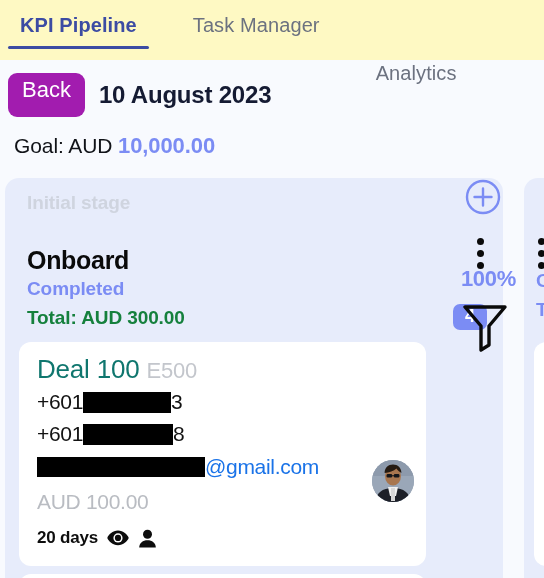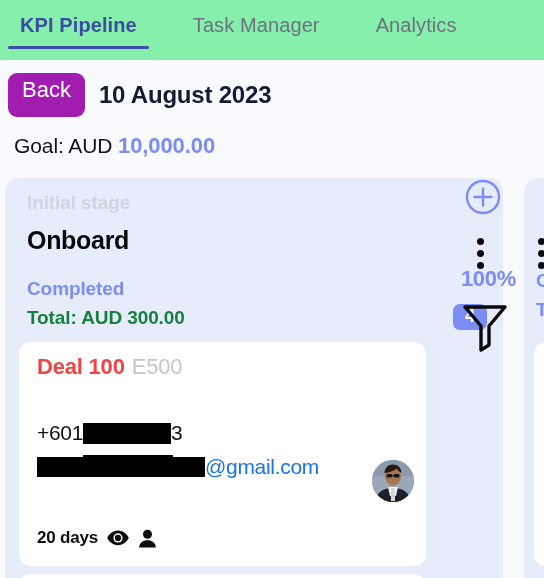--- a/index.html
+++ b/index.html
@@ -21,37 +21,37 @@
     background: #f8fafe;
     overflow: hidden;
   }
 
   
   .tabbar {
     position: absolute;
     left: 0; top: 0;
     width: 544px;
     height: 60px;
-    background: #86efac;
+    background: #fef9c3;
     display: flex;
     align-items: flex-start;
   }
   .tab {
     position: relative;
     padding: 14px 0 0 0;
     font-size: 20px;
     font-weight: 400;
     color: #6c7280;
     letter-spacing: 0.1px;
     white-space: nowrap;
     cursor: pointer;
   }
   .tab.t1 { margin-left: 20px; }
   .tab.t2 { margin-left: 56px; }
-  .tab.t3 { margin-left: 56px; }
+  .tab.t3 { margin-left: 56px; margin-top: 48px; }
   .tab.active {
     color: #3c4ca3;
     font-weight: 700;
   }
   .tab.active .tab-underline {
     position: absolute;
     left: -12px;
     right: -12px;
     bottom: -12px;
     height: 3px;
@@ -124,21 +124,21 @@
   .col-stage {
     position: absolute;
     left: 22px; top: 14px;
     font-size: 19px;
     font-weight: 700;
     color: #cfd4df;
     letter-spacing: -0.1px;
   }
   .col-title {
     position: absolute;
-    left: 22px; top: 48px;
+    left: 22px; top: 68px;
     font-size: 25px;
     font-weight: 700;
     color: #0a0a0a;
     letter-spacing: -0.3px;
   }
   .kebab {
     position: absolute;
     right: 18px; top: 60px;
     width: 8px;
     display: flex;
@@ -192,40 +192,39 @@
     background: #ffffff;
     border-radius: 12px;
     box-sizing: border-box;
   }
   .deal-title-row {
     position: absolute;
     left: 18px; top: 12px;
     white-space: nowrap;
   }
   .deal-name {
-    font-size: 22px;
-    font-weight: 700;
-    color: #ef4444;
+    font-size: 26px;
+    font-weight: 400;
+    color: #0f766e;
     letter-spacing: -0.2px;
   }
   .deal-code {
     font-size: 22px;
     font-weight: 400;
     color: #c3c6cc;
     margin-left: 7px;
     letter-spacing: -0.2px;
   }
   .phone-row {
     position: absolute;
     left: 18px;
     font-size: 21px;
     color: #121212;
     white-space: nowrap;
     letter-spacing: -0.3px;
-    margin-top: 31px;
   }
   .phone-row.r1 { top: 48px; }
   .phone-row.r2 { top: 80px; }
   .redact {
     display: inline-block;
     background: #000000;
     vertical-align: middle;
     position: relative;
     top: -1px;
   }
@@ -412,20 +411,21 @@
         <div class="deal-title-row">
           <span class="deal-name">Deal 100</span><span class="deal-code">E500</span>
         </div>
 
         <div class="phone-row r1"><span>+601</span><span class="redact p1"></span><span>3</span></div>
 
         <div class="phone-row r2"><span>+601</span><span class="redact p2"></span><span>8</span></div>
 
         <div class="email-row"><span class="redact mail"></span><span class="email-domain">@gmail.com</span></div>
 
+        <div class="deal-amount">AUD 100.00</div>
 
         <div class="deal-meta">
           <span class="meta-days">20 days</span>
           <span class="meta-icon">
             <svg width="22" height="16" viewBox="0 0 22 16" aria-hidden="true">
               <path d="M11 0.6C5.6 0.6 1.6 5 0.5 7.2c-0.2 0.4-0.2 0.9 0 1.3C1.6 10.8 5.6 15.2 11 15.2s9.4-4.4 10.5-6.7c0.2-0.4 0.2-0.9 0-1.3C20.4 5 16.4 0.6 11 0.6z" fill="#0d0d0d"></path>
               <circle cx="11" cy="7.9" r="4.6" fill="#ffffff"></circle>
               <circle cx="11" cy="7.9" r="3.1" fill="#0d0d0d"></circle>
             </svg>
           </span>

